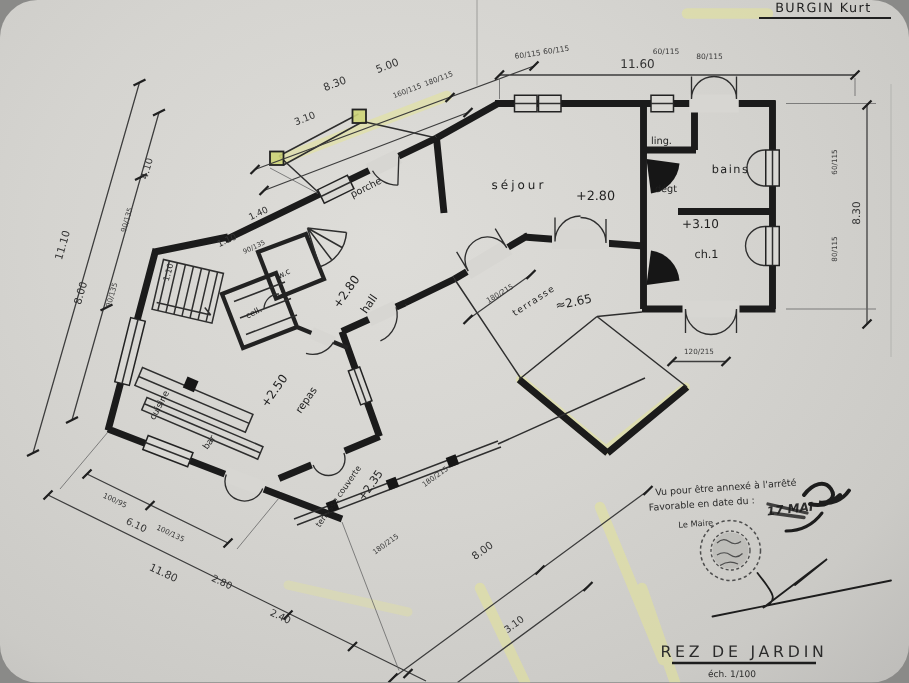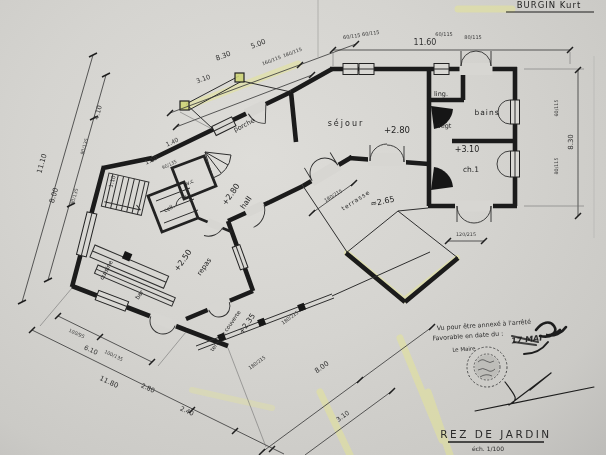--- a/index.html
+++ b/index.html
@@ -1,19 +1,20 @@
 <!DOCTYPE html>
 <html><head>
 <meta charset="utf-8">
 <style>
   html,body{margin:0;padding:0;background:#8a8a88;}
   .sheet{
     position:relative;width:606px;height:455px;overflow:hidden;
     background:radial-gradient(ellipse at 42% 35%, #deddd9 0%, #d5d4d0 45%, #cbcac6 80%, #bdbcb9 100%);
     font-family:"DejaVu Sans",sans-serif;
+    border-radius:25px;
   }
   svg{position:absolute;left:0;top:0;}
   text{fill:#2b2b2b;font-family:"DejaVu Sans",sans-serif;}
   .lbl{fill:#1f1f1f;}
   .dim{fill:#333;}
   .frac{fill:#3a3a3a;}
   .wall{stroke:#1b1b1b;stroke-width:4.6;fill:none;stroke-linecap:butt;}
   .wall2{stroke:#222;stroke-width:2.8;fill:none;}
   .thin{stroke:#2e2e2e;stroke-width:1;fill:none;}
   .hair{stroke:#3d3d3d;stroke-width:.85;fill:none;}

